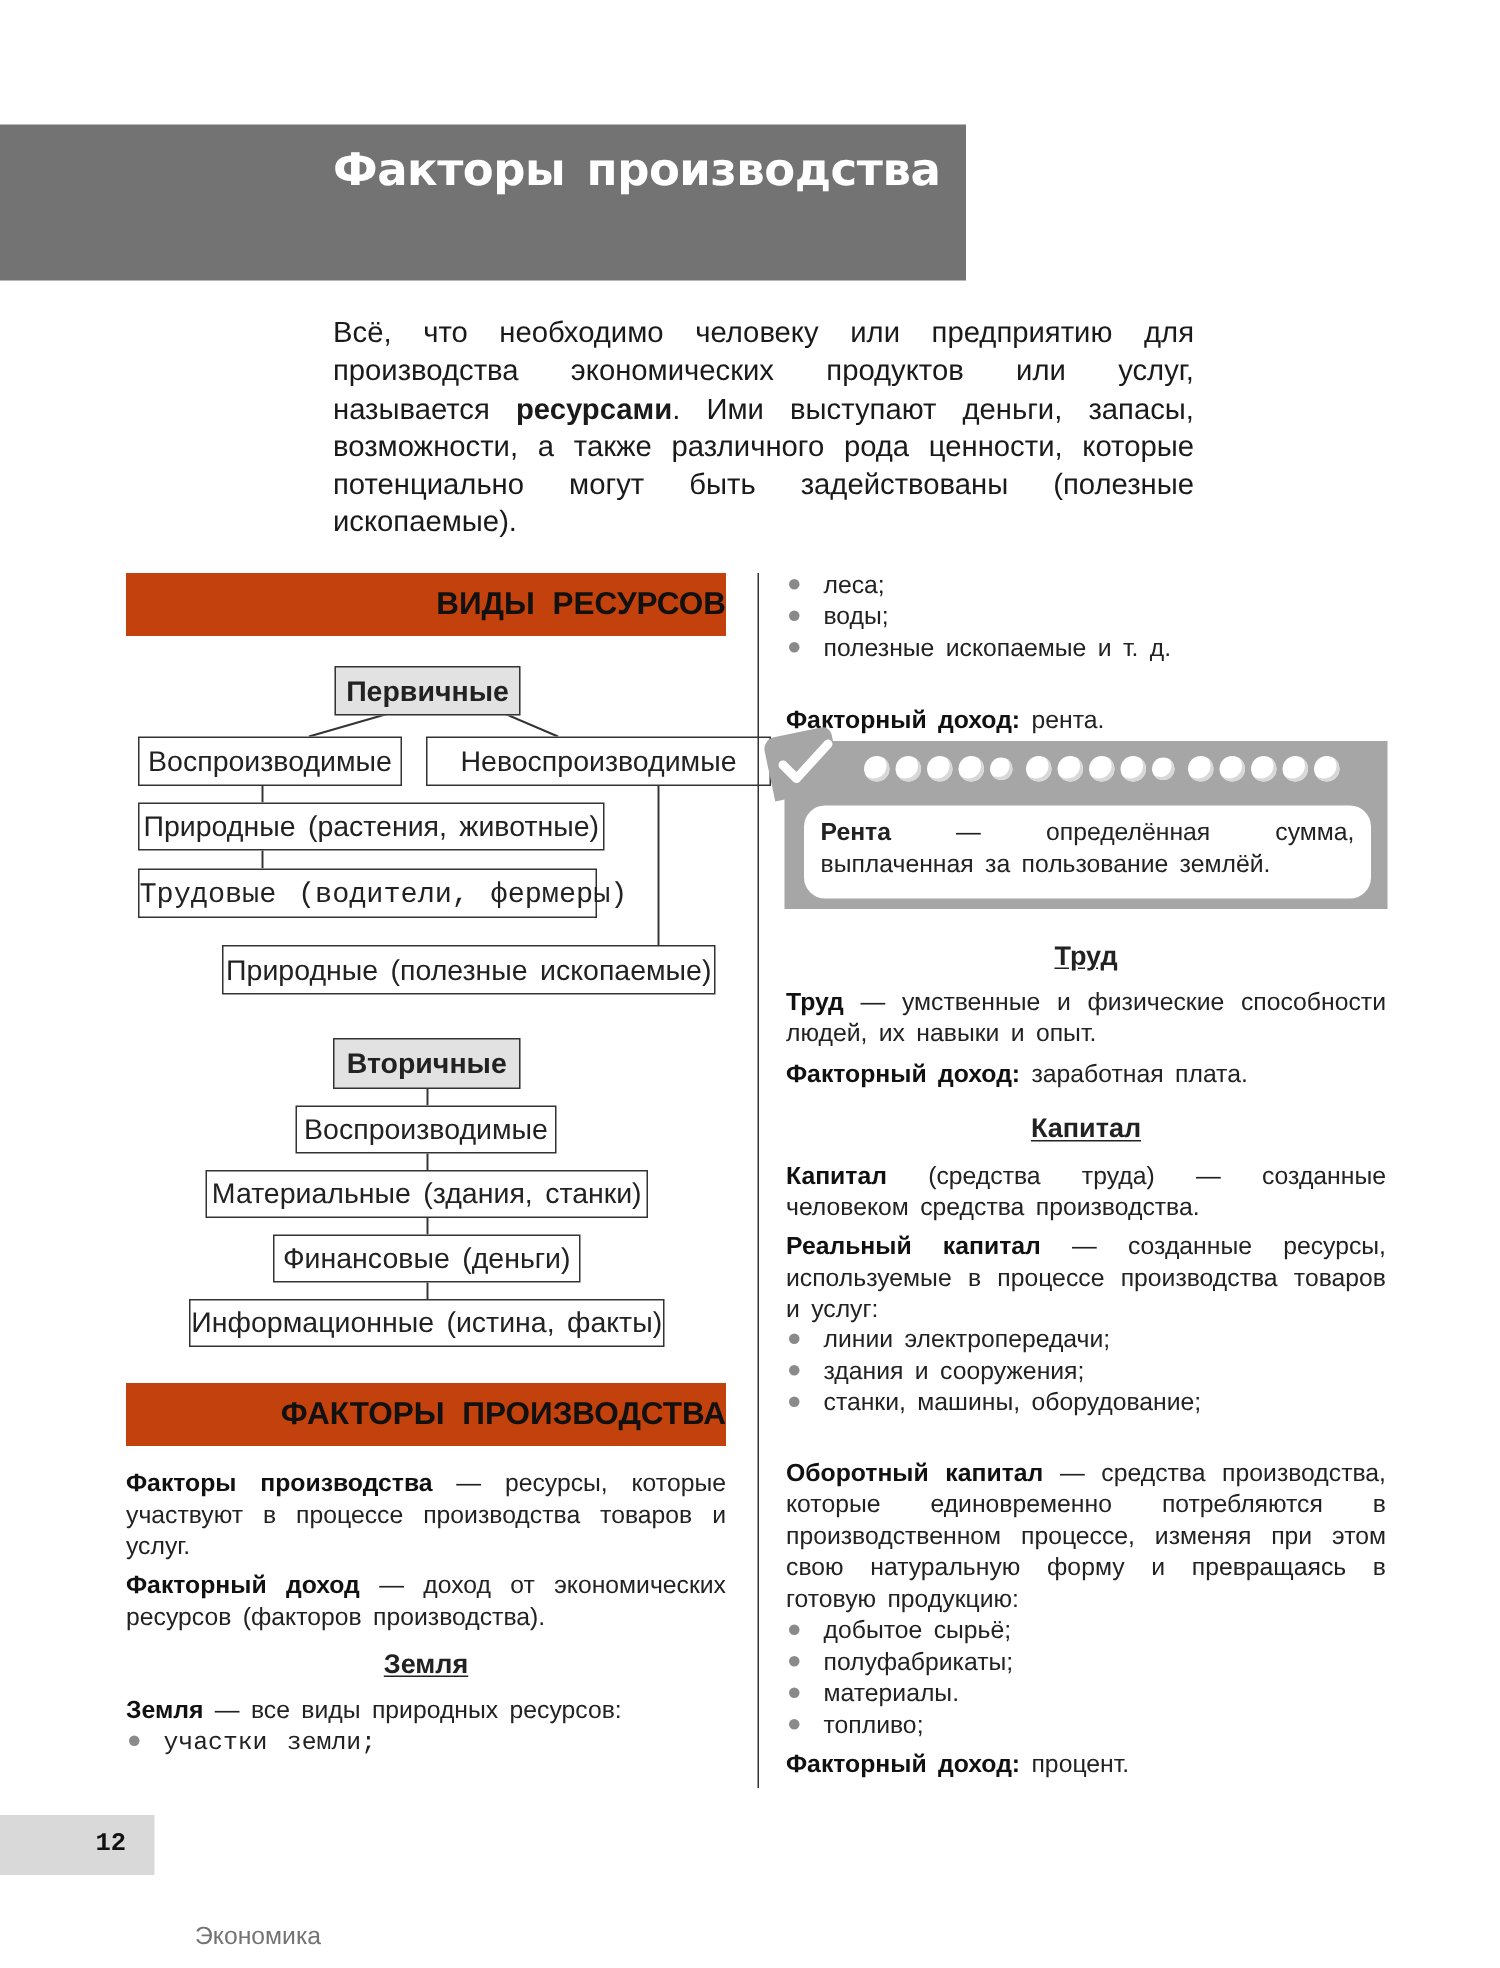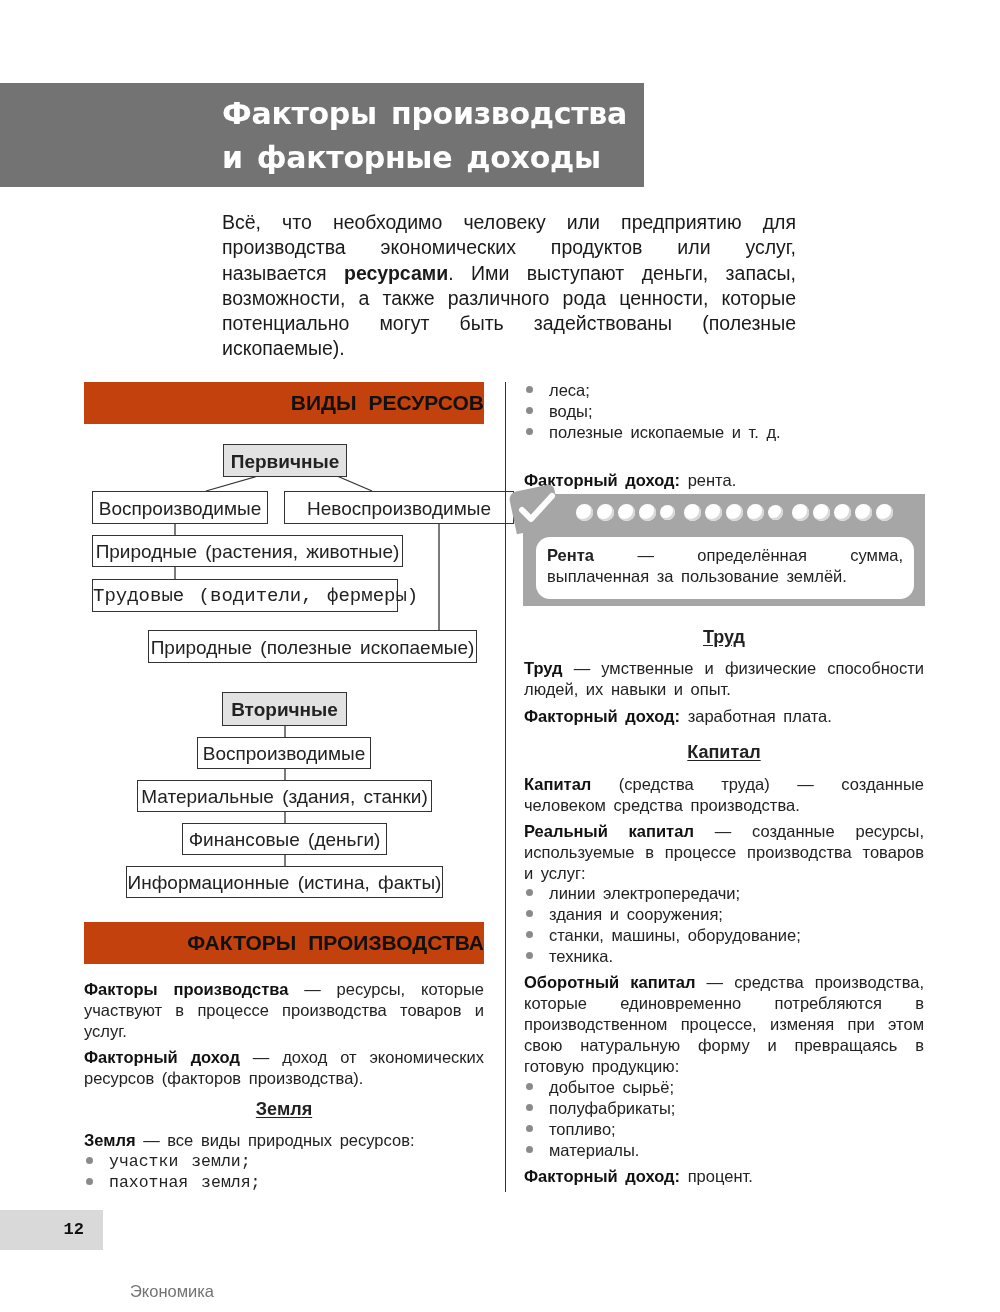--- a/index.html
+++ b/index.html
@@ -86,21 +86,20 @@
   #page-subject {
     left: 130px; top: 1271px; height: 40px; line-height: 40px; font-size: 16.5px; color: #737373;
   }
 </style>
 </head>
 <body>
 
 <div id="title-banner" class="abs"></div>
 <div id="title-text" class="abs">
   <div>Факторы производства</div>
-  <div>и факторные доходы</div>
 </div>
 
 <div id="intro" class="abs"><span>Всё, что необходимо человеку или предприятию для производства экономических продуктов или услуг, называется </span><b>ресурсами</b><span>. Ими выступают деньги, запасы, возможности, а также различного рода ценности, которые потенциально могут быть задействованы (полезные ископаемые).</span></div>
 
 <div id="header-resources" class="abs section-header">ВИДЫ РЕСУРСОВ</div>
 
 <svg class="lines" width="1000" height="1312">
   <g stroke="#333" stroke-width="1.3" fill="none">
     <line x1="258" y1="476" x2="206" y2="491"></line>
     <line x1="337" y1="476" x2="372" y2="491"></line>
@@ -129,21 +128,20 @@
 
 <div id="header-factors" class="abs section-header">ФАКТОРЫ ПРОИЗВОДСТВА</div>
 
 <div class="abs para" style="left:84px;top:979px;width:400px;"><b>Факторы производства</b><span> — ресурсы, которые участвуют в процессе производства товаров и услуг.</span></div>
 <div class="abs para" style="left:84px;top:1047px;width:400px;"><b>Факторный доход</b><span> — доход от экономических ресурсов (факторов производства).</span></div>
 
 <div class="abs subhead" style="left:84px;top:1099px;width:400px;">Земля</div>
 <div class="abs para" style="left:84px;top:1130px;width:400px;"><b>Земля</b><span> — все виды природных ресурсов:</span></div>
 <ul class="abs bul" style="left:84px;top:1151px;width:400px;font-family:Liberation Mono, monospace;">
   <li>участки земли;</li>
-  <li>пахотная земля;</li>
 </ul>
 
 <div id="col-divider" class="abs"></div>
 
 <ul class="abs bul" style="left:524px;top:380px;width:400px;">
   <li>леса;</li>
   <li>воды;</li>
   <li>полезные ископаемые и т. д.</li>
 </ul>
 <div class="abs para" style="left:524px;top:470px;width:400px;"><b>Факторный доход:</b><span> рента.</span></div>
@@ -177,26 +175,25 @@
 <div class="abs para" style="left:524px;top:658px;width:400px;"><b>Труд</b><span> — умственные и физические способности людей, их навыки и опыт.</span></div>
 <div class="abs para" style="left:524px;top:706px;width:400px;"><b>Факторный доход:</b><span> заработная плата.</span></div>
 
 <div class="abs subhead" style="left:524px;top:742px;width:400px;">Капитал</div>
 <div class="abs para" style="left:524px;top:774px;width:400px;"><b>Капитал</b><span> (средства труда) — созданные человеком средства производства.</span></div>
 <div class="abs para" style="left:524px;top:821px;width:400px;"><b>Реальный капитал</b><span> — созданные ресурсы, используемые в процессе производства товаров и услуг:</span></div>
 <ul class="abs bul" style="left:524px;top:883px;width:400px;">
   <li>линии электропередачи;</li>
   <li>здания и сооружения;</li>
   <li>станки, машины, оборудование;</li>
-  <li>техника.</li>
 </ul>
 <div class="abs para" style="left:524px;top:972px;width:400px;"><b>Оборотный капитал</b><span> — средства производства, которые единовременно потребляются в производственном процессе, изменяя при этом свою натуральную форму и превращаясь в готовую продукцию:</span></div>
 <ul class="abs bul" style="left:524px;top:1077px;width:400px;">
   <li>добытое сырьё;</li>
   <li>полуфабрикаты;</li>
+  <li>материалы.</li>
   <li>топливо;</li>
-  <li>материалы.</li>
 </ul>
 <div class="abs para" style="left:524px;top:1166px;width:400px;"><b>Факторный доход:</b><span> процент.</span></div>
 
 <div id="page-num-box" class="abs"></div>
 <div id="page-num" class="abs">12</div>
 <div id="page-subject" class="abs">Экономика</div>
 
 </body></html>

